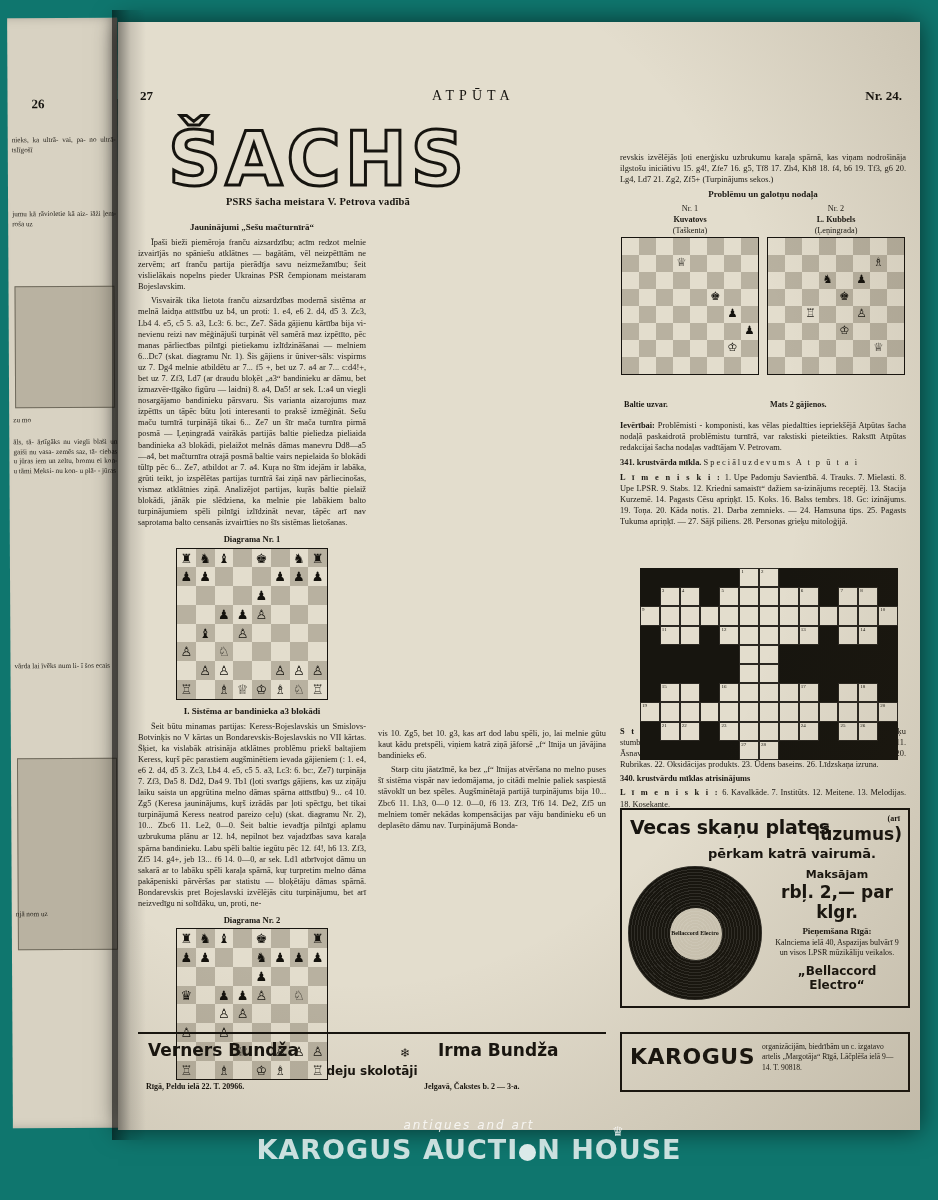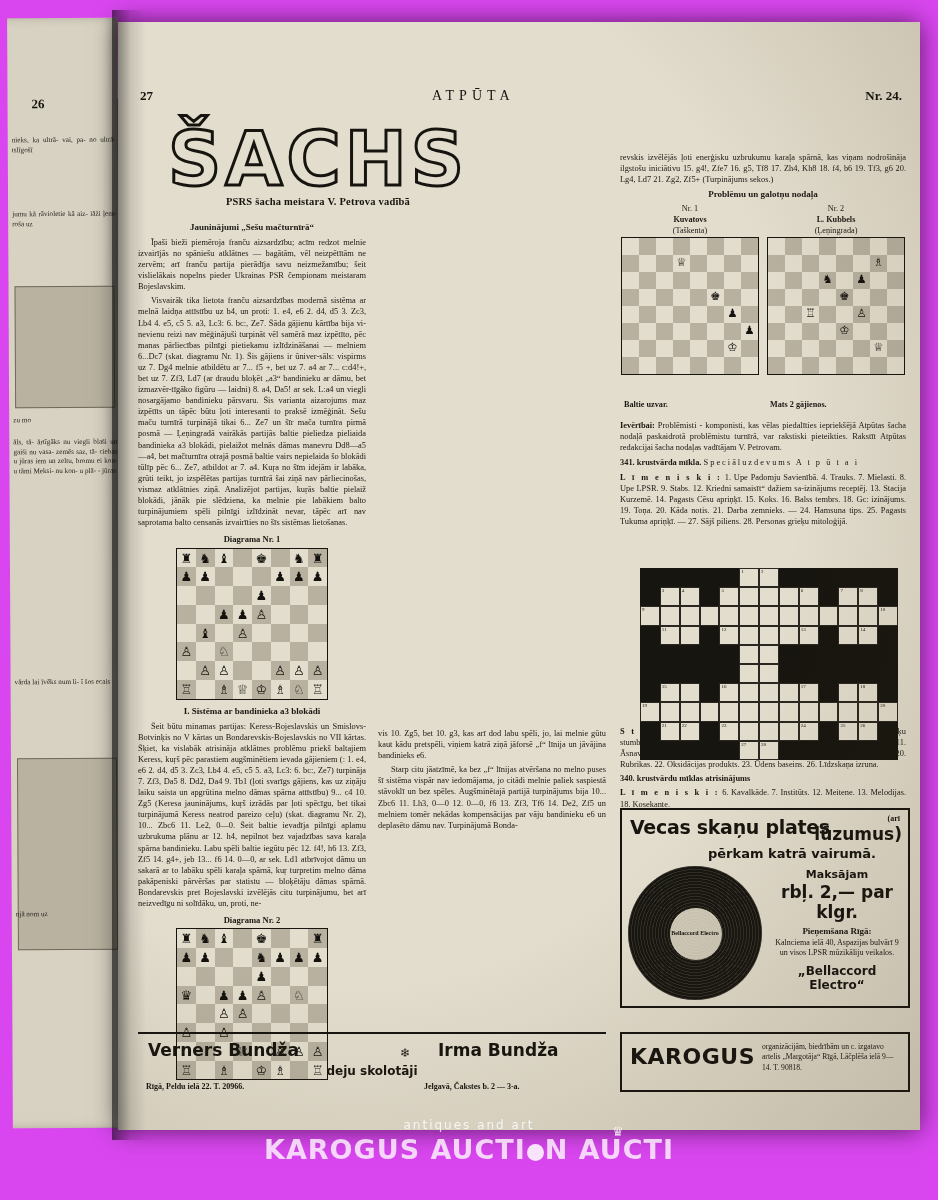--- a/index.html
+++ b/index.html
@@ -3,21 +3,21 @@
 <meta charset="utf-8">
 <style>
   html,body{margin:0;padding:0;}
   body{
     width:938px;height:1200px;overflow:hidden;
     background:#1c1c1a;
     font-family:"Liberation Serif", serif;
   }
   .scan{
     position:absolute;left:0;top:0;width:938px;height:1200px;
-    background:#d946ef;
+    background:#0f766e;
   }
   
   .left-page{
     position:absolute;left:10px;top:18px;width:110px;height:1110px;
     background:#d8d2c2;
     box-shadow:inset -8px 0 14px -6px rgba(0,0,0,.55);
     transform:rotate(-0.3deg);
     overflow:hidden;
   }
   .left-page .lp-num{
@@ -190,21 +190,21 @@
   .ad-dance .a1{position:absolute;left:8px;top:48px;font-size:8px;font-weight:bold;color:#17140f;}
   .ad-dance .a2{position:absolute;left:286px;top:48px;font-size:8px;font-weight:bold;color:#17140f;}
 
   
   .wm{
     position:absolute;left:0;top:1118px;width:938px;height:70px;
     text-align:center;color:rgba(255,255,255,.78);
     font-family:"DejaVu Sans", sans-serif;
     z-index:9;
   }
-  .wm .w1{font-size:12px;letter-spacing:2px;}
+  .wm .w1{font-size:12px;letter-spacing:2px;font-style:italic;}
   .wm .w2{font-size:27px;font-weight:bold;letter-spacing:1px;margin-top:2px;}
   .wm .dot{display:inline-block;width:17px;height:17px;border-radius:50%;background:rgba(255,255,255,.85);vertical-align:-2px;margin:0 1px;}
   .wm .crown{position:absolute;left:612px;top:6px;font-size:13px;color:rgba(255,255,255,.8);}
   .page-aging{
     position:absolute;left:0;top:0;width:100%;height:100%;pointer-events:none;
     background:radial-gradient(ellipse at 30% 40%, rgba(0,0,0,0) 55%, rgba(60,45,20,.20) 100%);
   }
 </style>
 </head>
 <body>
@@ -237,21 +237,21 @@
 u jūras
 iem un
 zeltu,
 bromu
 ei kon-
 u tāmi
 Meksi-
 nu kon-
 u plā-
 - jūras</div>
-    <div class="lp-text" style="top:660px;">vārda
+    <div class="lp-text" style="top:644px;">vārda
 lai
 īvēks
 num li-
 ī šos
 ecais</div>
     <div class="lp-img" style="left:6px;top:740px;width:98px;height:190px;"></div>
     <div class="lp-text" style="top:892px;">njā
 nom
 uz</div>
   </div>
@@ -956,17 +956,17 @@
       <div class="a1">Rīgā, Peldu ielā 22. T. 20966.</div>
       <div class="a2">Jelgavā, Čakstes b. 2 — 3-a.</div>
     </div>
 
    </div>
    <div class="page-aging"></div>
   </div>
 
   <div class="wm">
     <div class="w1">antiques and art</div>
-    <div class="w2"><span>KAROGUS AUCTI</span><span class="dot"></span><span>N AUCTI</span></div>
+    <div class="w2"><span>KAROGUS AUCTI</span><span class="dot"></span><span>N HOUSE</span></div>
     <div class="crown">♛</div>
   </div>
 
 </div>
 
 </body></html>

